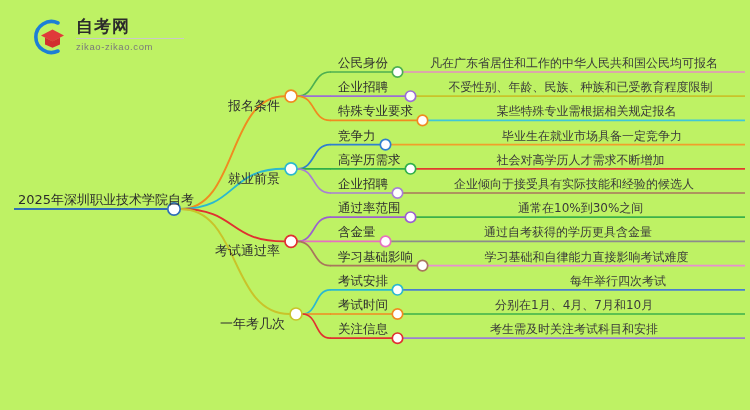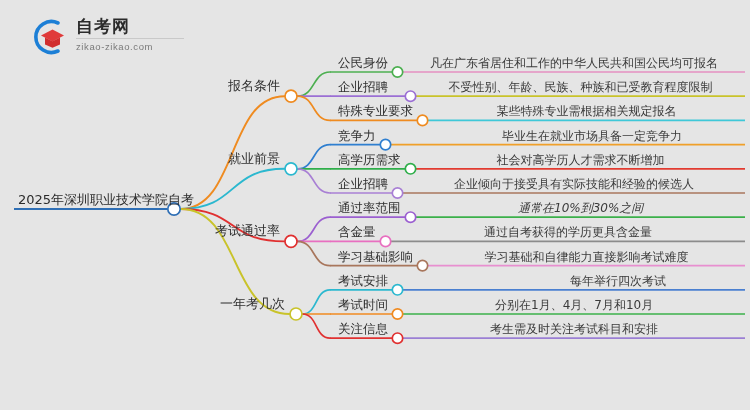--- a/index.html
+++ b/index.html
@@ -12,21 +12,21 @@
     height: 410px;
     position: relative;
     font-family: "Liberation Sans", "DejaVu Sans", sans-serif;
     overflow: hidden;
   }
   #stage {
     position: absolute;
     left: 0; top: 0;
     width: 750px;
     height: 410px;
-    background: #e5e5e5;
+    background: #bef264;
   }
   svg.map {
     position: absolute;
     left: 0; top: 0;
     width: 750px;
     height: 410px;
     display: block;
   }
   
   .logo {
@@ -75,20 +75,21 @@
     color: #2f2f2f;
     white-space: nowrap;
     line-height: 1;
   }
   .root-text {
     font-size: 13px;
     color: #2b2b2b;
   }
   .branch-text {
     font-size: 13px;
+    margin-top: 20px;
   }
   .sub-text {
     font-size: 12.5px;
   }
   .leaf-text {
     font-size: 12px;
     color: #3a3a3a;
   }
 </style>
 </head>
@@ -185,21 +186,21 @@
       <div class="node-text leaf-text" style="left: 496.5px; top: 105.4px;">某些特殊专业需根据相关规定报名</div>
       <div class="node-text branch-text" style="left: 280px; top: 151.8px; transform: translateX(-100%);">就业前景</div>
       <div class="node-text sub-text" style="left: 338px; top: 129.6px;">竞争力</div>
       <div class="node-text leaf-text" style="left: 478px; top: 129.6px; margin-left: 24px;">毕业生在就业市场具备一定竞争力</div>
       <div class="node-text sub-text" style="left: 338px; top: 153.8px; text-align: right;">高学历需求</div>
       <div class="node-text leaf-text" style="left: 496.5px; top: 153.8px;">社会对高学历人才需求不断增加</div>
       <div class="node-text sub-text" style="left: 338px; top: 178px;">企业招聘</div>
       <div class="node-text leaf-text" style="left: 454px; top: 178px;">企业倾向于接受具有实际技能和经验的候选人</div>
       <div class="node-text branch-text" style="left: 280px; top: 224.4px; transform: translateX(-100%);">考试通过率</div>
       <div class="node-text sub-text" style="left: 338px; top: 202.2px;">通过率范围</div>
-      <div class="node-text leaf-text" style="left: 518px; top: 202.2px; font-style: italic;">通常在10%到30%之间</div>
+      <div class="node-text leaf-text" style="left: 518px; top: 202.2px;">通常在10%到30%之间</div>
       <div class="node-text sub-text" style="left: 338px; top: 226.4px;">含金量</div>
       <div class="node-text leaf-text" style="left: 484px; top: 226.4px;">通过自考获得的学历更具含金量</div>
       <div class="node-text sub-text" style="left: 338px; top: 250.6px;">学习基础影响</div>
       <div class="node-text leaf-text" style="left: 484.5px; top: 250.6px;">学习基础和自律能力直接影响考试难度</div>
       <div class="node-text branch-text" style="left: 285px; top: 297px; transform: translateX(-100%);">一年考几次</div>
       <div class="node-text sub-text" style="left: 338px; top: 274.8px;">考试安排</div>
       <div class="node-text leaf-text" style="left: 526px; top: 274.8px; margin-left: 44px;">每年举行四次考试</div>
       <div class="node-text sub-text" style="left: 338px; top: 299px;">考试时间</div>
       <div class="node-text leaf-text" style="left: 495px; top: 299px;">分别在1月、4月、7月和10月</div>
       <div class="node-text sub-text" style="left: 338px; top: 323.2px;">关注信息</div>

